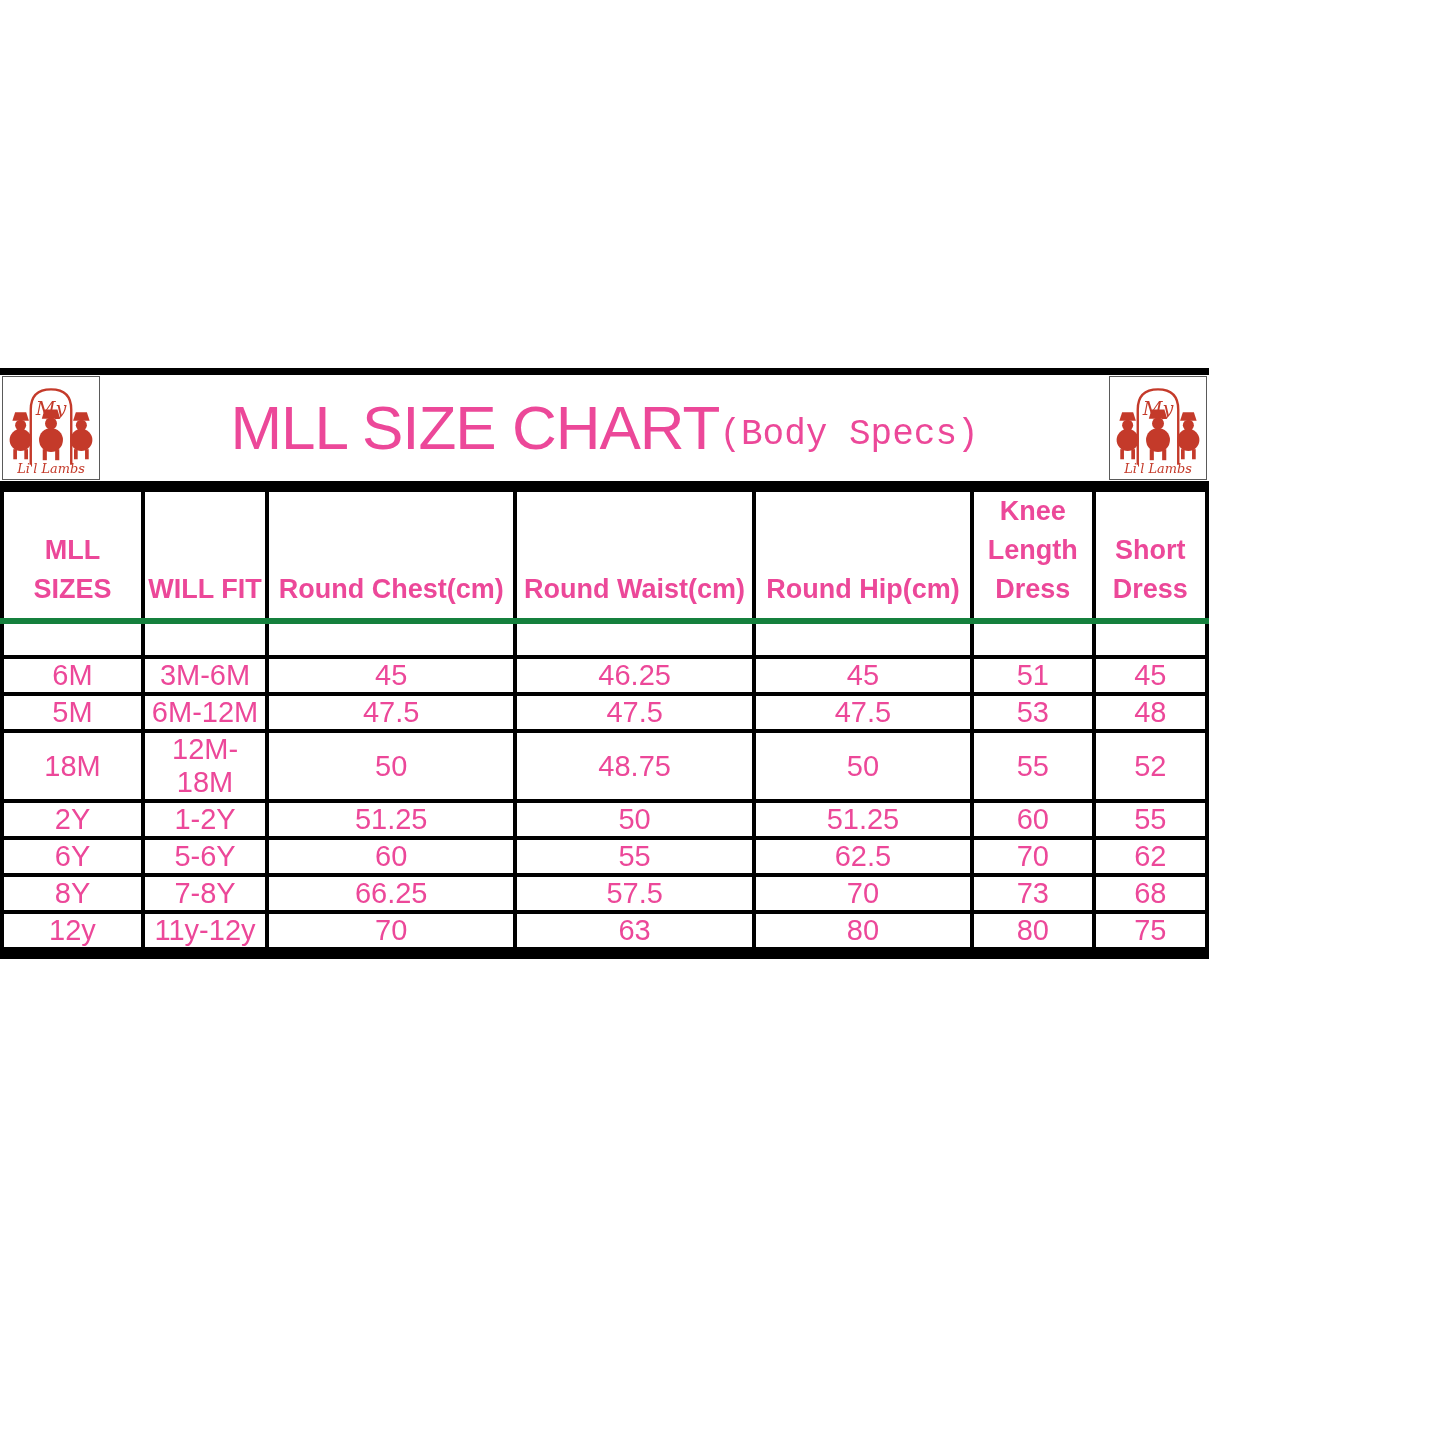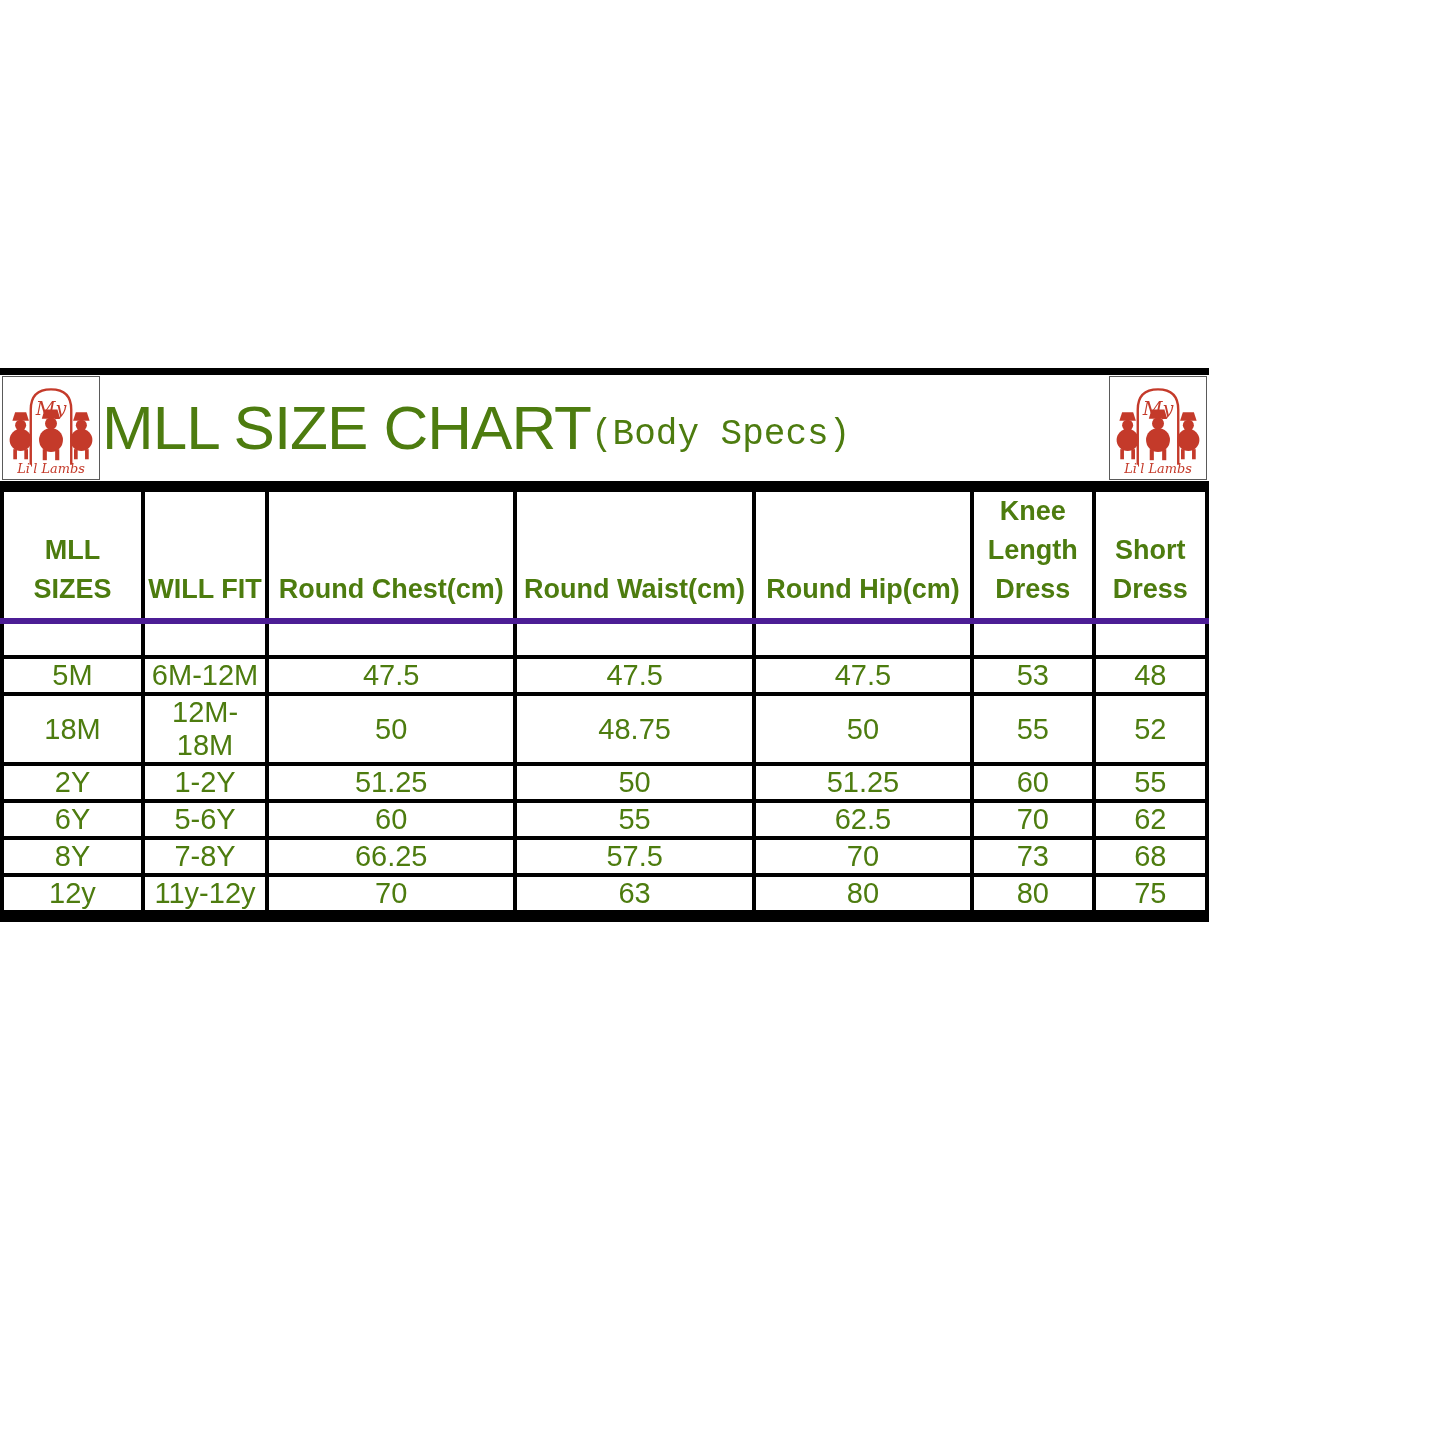--- a/index.html
+++ b/index.html
@@ -1,21 +1,21 @@
 <!DOCTYPE html>
 <html><head>
 <meta charset="utf-8">
 <style>
   html,body{margin:0;padding:0;background:#ffffff;}
   .sheet{
     position:relative;
     width:1209px;height:1440px;
     background:#ffffff;
     font-family:"Liberation Sans", sans-serif;
-    color:#4d7c0f;
+    color:#ec4899;
     overflow:hidden;
   }
   .board{
     position:absolute;
     top:368px;left:0;right:0;
     border-top:7px solid #000;
     border-bottom:8px solid #000;
     background:#fff;
   }
   
@@ -33,21 +33,21 @@
     background:#fff;
     display:flex;align-items:center;justify-content:center;
     box-sizing:border-box;
     flex:0 0 auto;
   }
   .logo-box svg{width:92px;height:98px;display:block;}
   .title-center{
     flex:1 1 auto;
     display:flex;
     align-items:center;
-    justify-content:flex-start;
+    justify-content:center;
     white-space:nowrap;
   }
   .title-main{
     font-size:62px;
     letter-spacing:-1px;
     line-height:1;
   }
   .title-sub{
     font-size:36px;
     line-height:1;
@@ -61,21 +61,21 @@
     table-layout:fixed;
     background:#fff;
   }
   .size-table th,.size-table td{
     border:4px solid #000;
     text-align:center;
     padding:0;
     overflow:hidden;
   }
   .size-table thead th{
-    border-bottom:6px solid #4c1d95;
+    border-bottom:6px solid #15803d;
     vertical-align:bottom;
     font-weight:bold;
     font-size:27px;
     line-height:1.45;
     height:112px;
     padding-bottom:9px;
   }
   .size-table tr.spacer-row td{
     height:31px;
   }
@@ -193,20 +193,29 @@
         <tr class="spacer-row">
           <td></td>
           <td></td>
           <td></td>
           <td></td>
           <td></td>
           <td></td>
           <td></td>
         </tr>
           <tr>
+            <td>6M</td>
+            <td>3M-6M</td>
+            <td>45</td>
+            <td>46.25</td>
+            <td>45</td>
+            <td>51</td>
+            <td>45</td>
+          </tr>
+          <tr>
             <td>5M</td>
             <td>6M-12M</td>
             <td>47.5</td>
             <td>47.5</td>
             <td>47.5</td>
             <td>53</td>
             <td>48</td>
           </tr>
           <tr>
             <td>18M</td>

